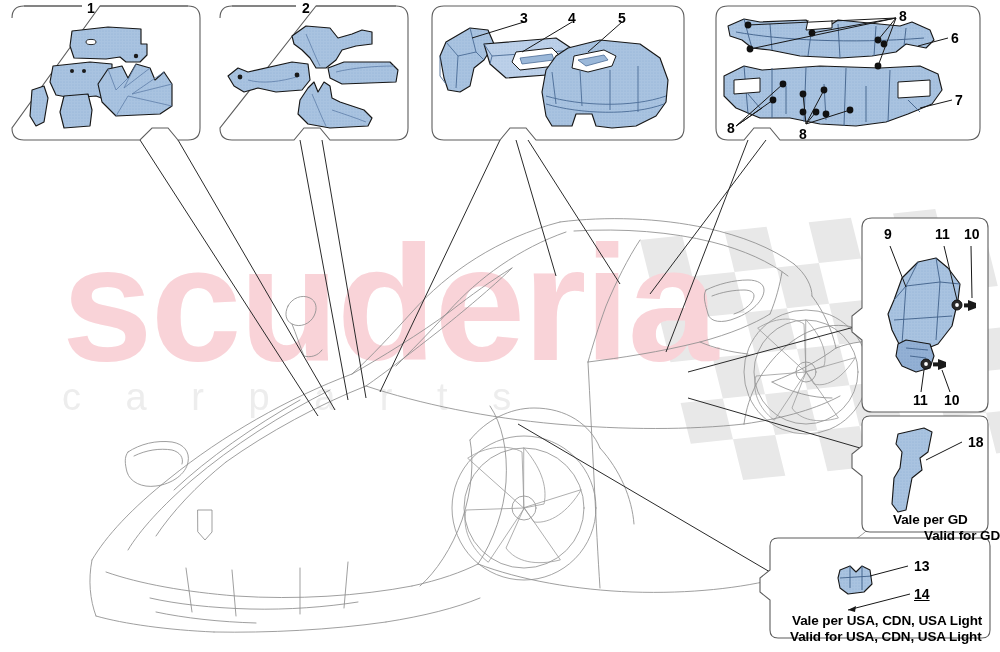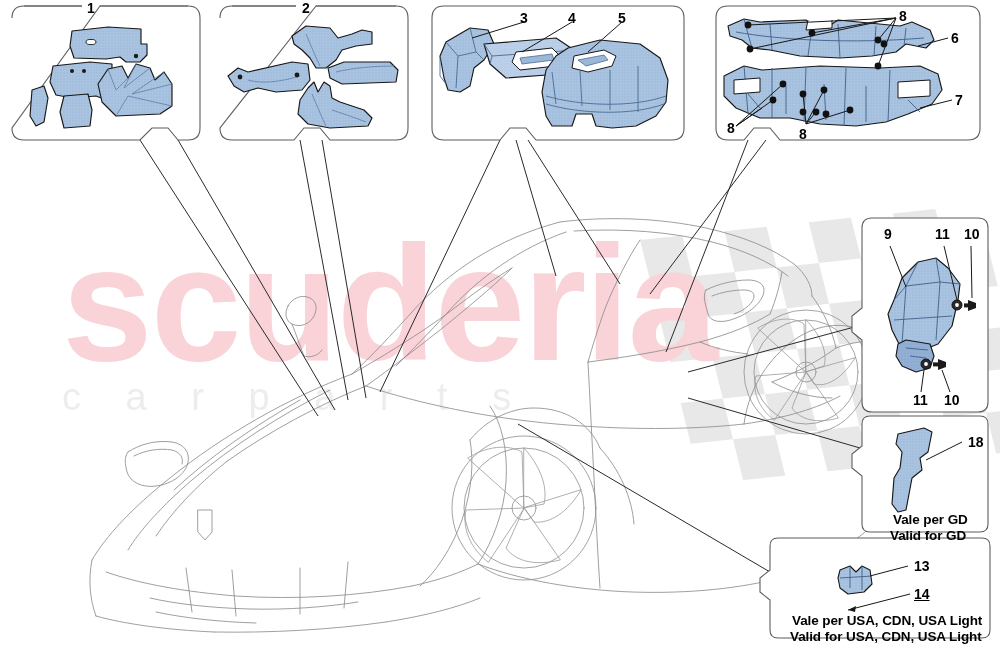--- a/index.html
+++ b/index.html
@@ -473,18 +473,18 @@
     <div class="cap num" style="left:913px;top:392px;">11</div>
     <div class="cap num" style="left:944px;top:392px;">10</div>
 
     <div class="cap num" style="left:968px;top:434px;">18</div>
     <div class="cap num" style="left:914px;top:558px;text-align:right;">13</div>
     <div class="cap num" style="left:914px;top:586px;text-decoration:underline;">14</div>
   </div>
 
   <div class="layer">
     <div class="cap note" style="left:893px;top:512px;">Vale per GD</div>
-    <div class="cap note" style="left:890px;top:528px;">Valid for GD</div>
+    <div class="cap note" style="left:924px;top:528px;">Valid for GD</div>
     <div class="cap note" style="left:792px;top:613px;">Vale per USA, CDN, USA Light</div>
     <div class="cap note" style="left:790px;top:629px;">Valid for USA, CDN, USA Light</div>
   </div>
 
 </div>
 
 </body></html>

